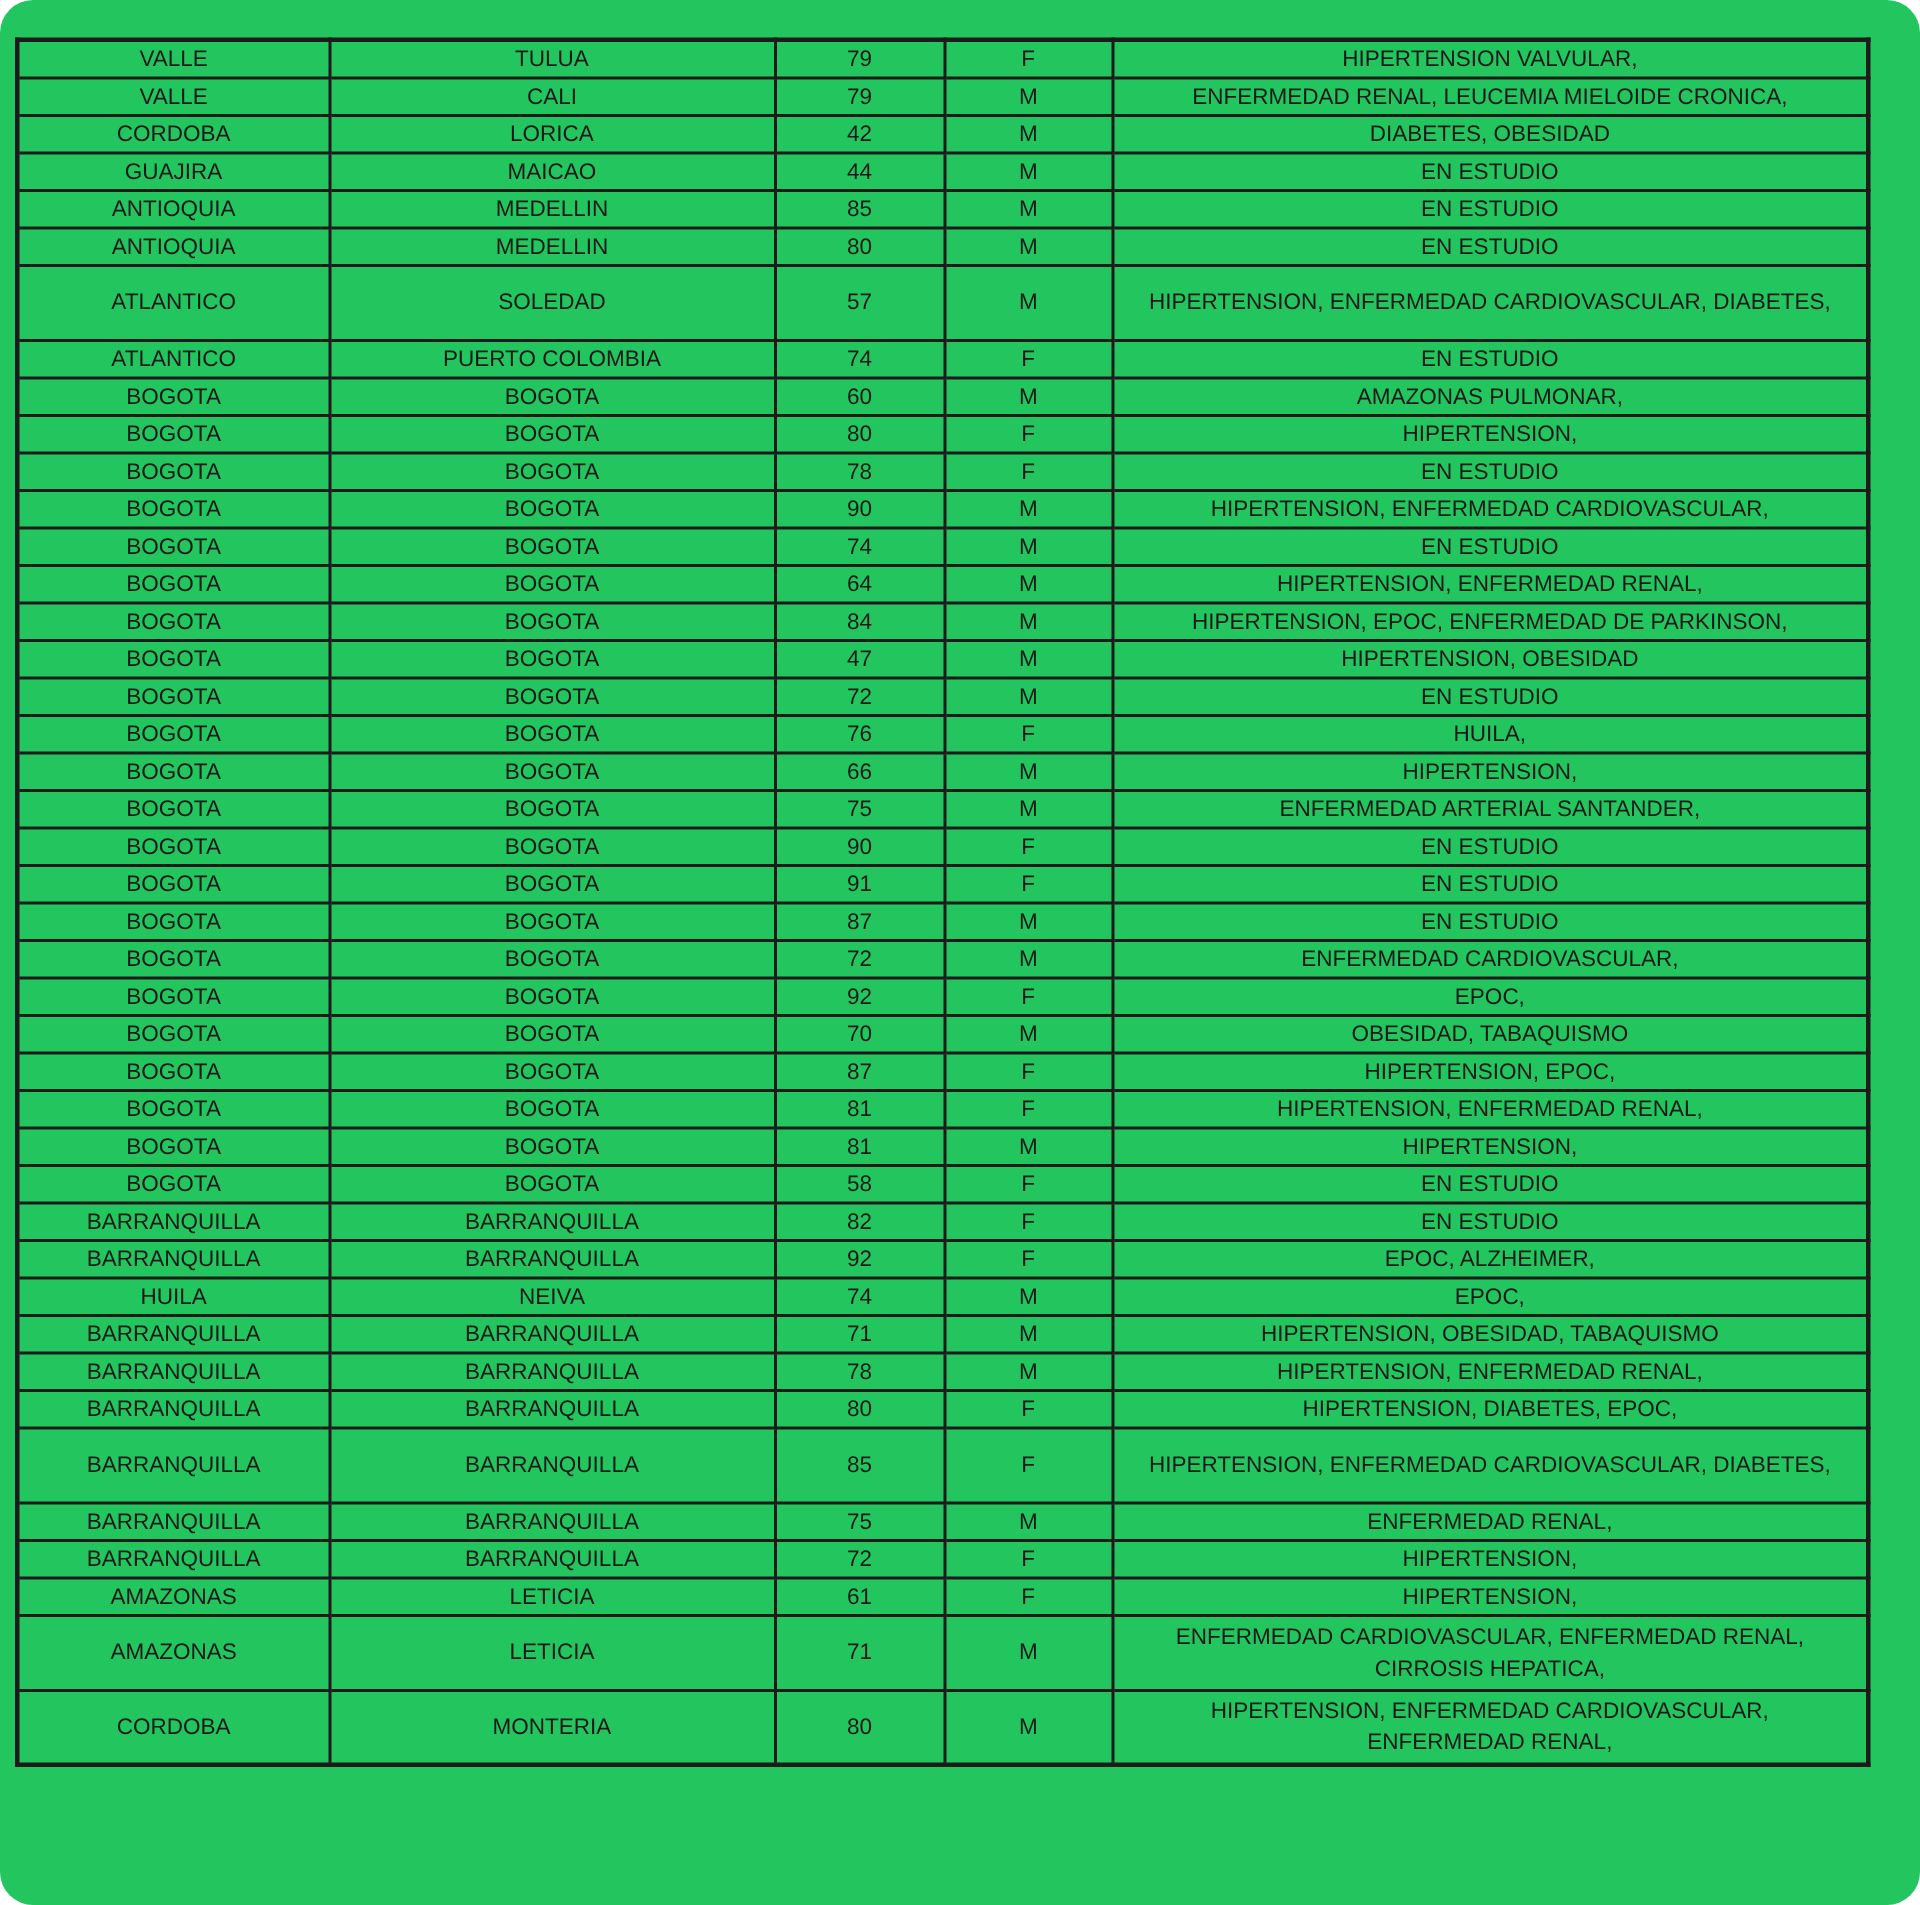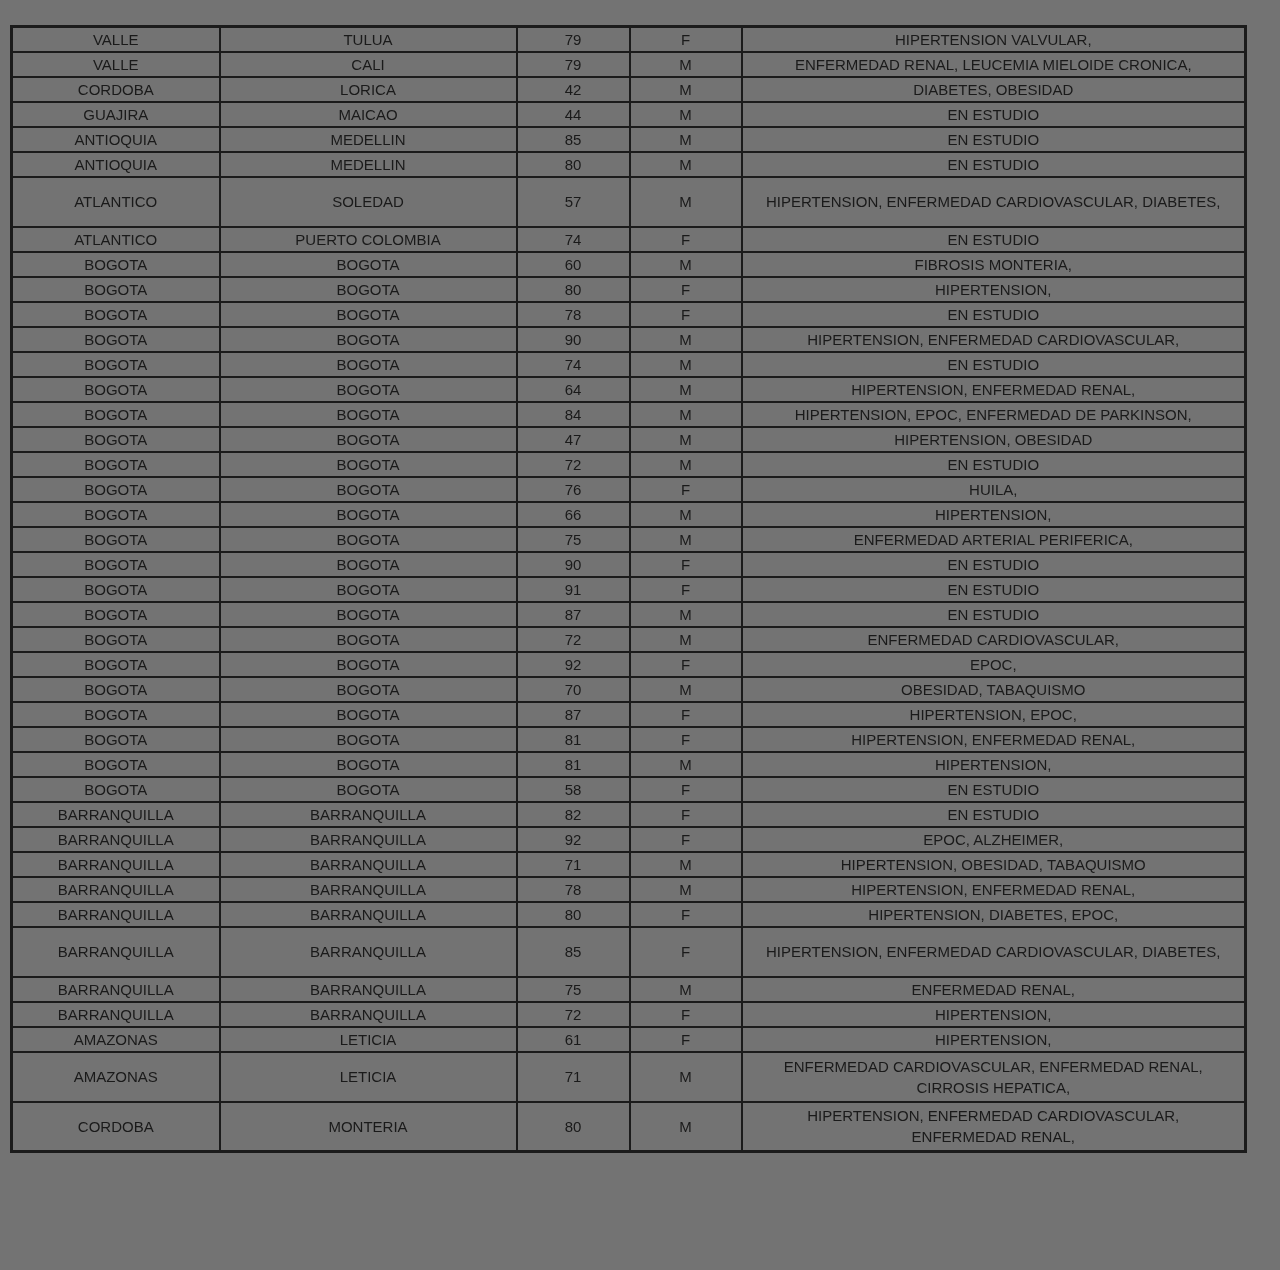--- a/index.html
+++ b/index.html
@@ -4,22 +4,23 @@
 <style>
   * { margin: 0; padding: 0; box-sizing: border-box; }
   html, body {
     background: #ffffff;
     font-family: "Liberation Sans", sans-serif;
   }
   .page {
     position: relative;
     width: 1280px;
     height: 1270px;
-    background: #737373;
+    background: #22c55e;
     overflow: hidden;
+    border-radius: 22px;
   }
   table.data-table {
     position: absolute;
     left: 10px;
     top: 25px;
     width: 1234px;
     border-collapse: collapse;
     table-layout: fixed;
     border: 3px solid #1b1b1b;
   }
@@ -109,21 +110,21 @@
           <td>PUERTO COLOMBIA</td>
           <td>74</td>
           <td>F</td>
           <td>EN ESTUDIO</td>
         </tr>
         <tr>
           <td>BOGOTA</td>
           <td>BOGOTA</td>
           <td>60</td>
           <td>M</td>
-          <td>FIBROSIS MONTERIA,</td>
+          <td>AMAZONAS PULMONAR,</td>
         </tr>
         <tr>
           <td>BOGOTA</td>
           <td>BOGOTA</td>
           <td>80</td>
           <td>F</td>
           <td>HIPERTENSION,</td>
         </tr>
         <tr>
           <td>BOGOTA</td>
@@ -186,21 +187,21 @@
           <td>BOGOTA</td>
           <td>66</td>
           <td>M</td>
           <td>HIPERTENSION,</td>
         </tr>
         <tr>
           <td>BOGOTA</td>
           <td>BOGOTA</td>
           <td>75</td>
           <td>M</td>
-          <td>ENFERMEDAD ARTERIAL PERIFERICA,</td>
+          <td>ENFERMEDAD ARTERIAL SANTANDER,</td>
         </tr>
         <tr>
           <td>BOGOTA</td>
           <td>BOGOTA</td>
           <td>90</td>
           <td>F</td>
           <td>EN ESTUDIO</td>
         </tr>
         <tr>
           <td>BOGOTA</td>
@@ -271,20 +272,27 @@
           <td>82</td>
           <td>F</td>
           <td>EN ESTUDIO</td>
         </tr>
         <tr>
           <td>BARRANQUILLA</td>
           <td>BARRANQUILLA</td>
           <td>92</td>
           <td>F</td>
           <td>EPOC, ALZHEIMER,</td>
+        </tr>
+        <tr>
+          <td>HUILA</td>
+          <td>NEIVA</td>
+          <td>74</td>
+          <td>M</td>
+          <td>EPOC,</td>
         </tr>
         <tr>
           <td>BARRANQUILLA</td>
           <td>BARRANQUILLA</td>
           <td>71</td>
           <td>M</td>
           <td>HIPERTENSION, OBESIDAD, TABAQUISMO</td>
         </tr>
         <tr>
           <td>BARRANQUILLA</td>

